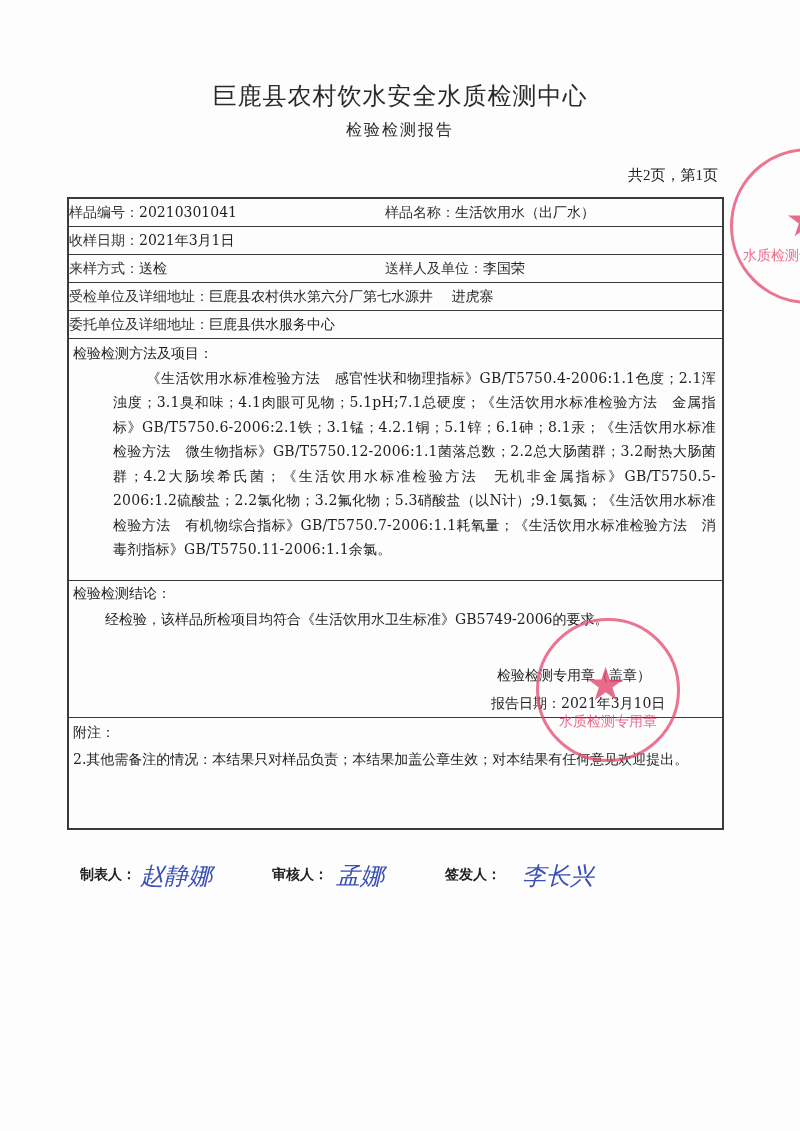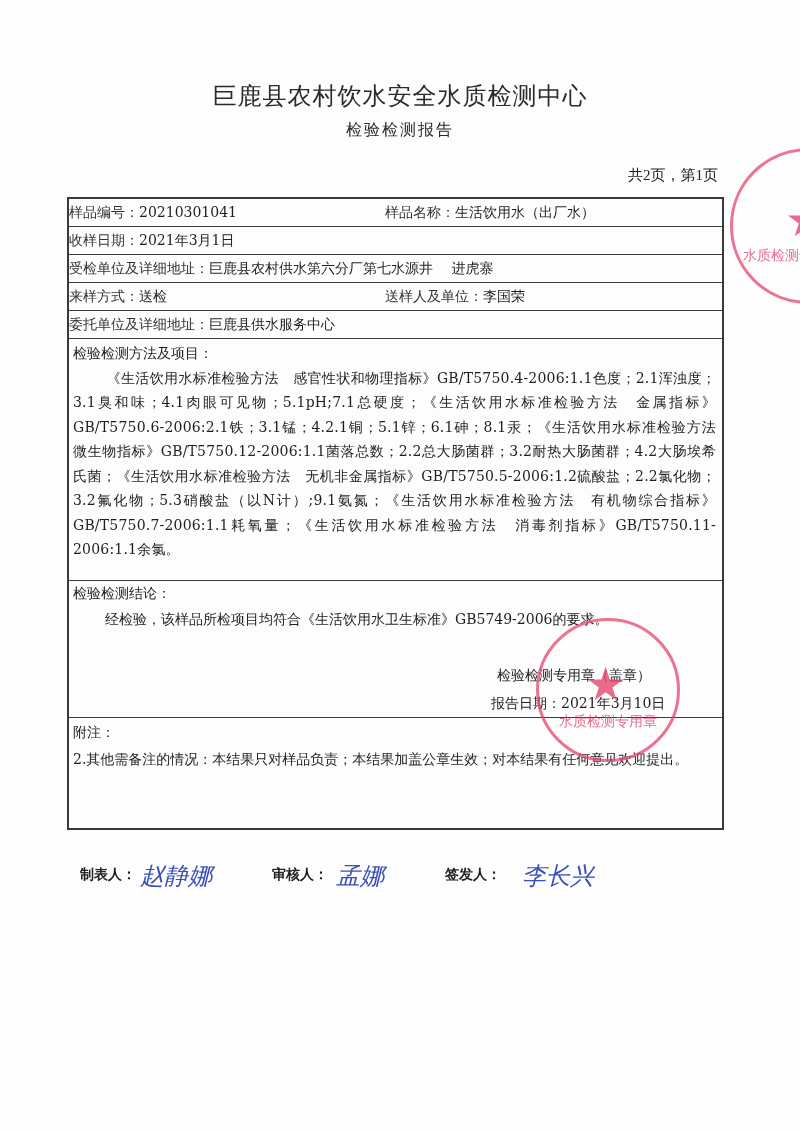--- a/index.html
+++ b/index.html
@@ -15,21 +15,21 @@
   #t2 { top:120px; font-size:16px; letter-spacing:2px; }
   #pageinfo { position:absolute; right:82px; top:166px; font-size:15px; color:#222; font-family:"Liberation Serif","DejaVu Serif",serif; }
 
   .tbl { position:absolute; left:67px; width:657px; top:197px; border:2px solid #3a3a3a; box-sizing:border-box; }
   .row { border-bottom:1.5px solid #3a3a3a; height:28px; box-sizing:border-box; position:relative; font-size:14px; line-height:27px; }
   .row .c1 { position:absolute; left:0; }
   .row .c2 { position:absolute; left:316px; }
   .lbl { color:#333; }
   .sec { border-bottom:1.5px solid #3a3a3a; box-sizing:border-box; position:relative; font-size:14px; }
   #methods { height:242px; padding:2px 6px 0 4px; line-height:24.5px; }
-  #methods .body { text-indent:2.4em; text-align:justify; letter-spacing:0.2px; }
+  #methods .body { text-indent:2.4em; text-align:justify; letter-spacing:0.2px;margin-left:40px; }
   #concl { height:137px; }
   #concl .head { position:absolute; left:4px; top:4px; }
   #concl .text { position:absolute; left:36px; top:30px; }
   #concl .seal-label { position:absolute; left:428px; top:86px; }
   #concl .rdate { position:absolute; left:422px; top:114px; }
   #notes { height:110px; border-bottom:none; line-height:27px; padding:1px 4px; }
   .sig { position:absolute; top:866px; font-size:14px; font-weight:bold; font-family:"DejaVu Sans","Liberation Sans",sans-serif; color:#222; }
   .hand { position:absolute; top:860px; font-size:24px; color:#3a4fb8; font-style:italic; font-family:"DejaVu Serif",serif; }
   .stamp { position:absolute; border:3px solid rgba(228,70,110,0.75); border-radius:50%; color:rgba(228,70,110,0.8); pointer-events:none; }
   .stamp .star { position:absolute; font-size:46px; }
@@ -44,25 +44,25 @@
 
 <div class="tbl">
   <div class="row">
     <span class="c1"><span class="lbl">样品编号：</span><span>20210301041</span></span>
     <span class="c2"><span class="lbl">样品名称：</span><span>生活饮用水（出厂水）</span></span>
   </div>
   <div class="row">
     <span class="c1"><span class="lbl">收样日期：</span><span>2021年3月1日</span></span>
   </div>
   <div class="row">
-    <span class="c1"><span class="lbl">受检单位及详细地址：</span><span>巨鹿县农村供水第六分厂第七水源井　 进虎寨</span></span>
+    <span class="c1"><span class="lbl">来样方式：</span><span>送检</span></span>
+    <span class="c2"><span class="lbl">送样人及单位：</span><span>李国荣</span></span>
   </div>
   <div class="row">
-    <span class="c1"><span class="lbl">来样方式：</span><span>送检</span></span>
-    <span class="c2"><span class="lbl">送样人及单位：</span><span>李国荣</span></span>
+    <span class="c1"><span class="lbl">受检单位及详细地址：</span><span>巨鹿县农村供水第六分厂第七水源井　 进虎寨</span></span>
   </div>
   <div class="row">
     <span class="c1"><span class="lbl">委托单位及详细地址：</span><span>巨鹿县供水服务中心</span></span>
   </div>
 
   <div class="sec" id="methods">
     <div>检验检测方法及项目：</div>
     <div class="body">《生活饮用水标准检验方法　感官性状和物理指标》GB/T5750.4-2006:1.1色度；2.1浑浊度；3.1臭和味；4.1肉眼可见物；5.1pH;7.1总硬度；《生活饮用水标准检验方法　金属指标》GB/T5750.6-2006:2.1铁；3.1锰；4.2.1铜；5.1锌；6.1砷；8.1汞；《生活饮用水标准检验方法　微生物指标》GB/T5750.12-2006:1.1菌落总数；2.2总大肠菌群；3.2耐热大肠菌群；4.2大肠埃希氏菌；《生活饮用水标准检验方法　无机非金属指标》GB/T5750.5-2006:1.2硫酸盐；2.2氯化物；3.2氟化物；5.3硝酸盐（以N计）;9.1氨氮；《生活饮用水标准检验方法　有机物综合指标》GB/T5750.7-2006:1.1耗氧量；《生活饮用水标准检验方法　消毒剂指标》GB/T5750.11-2006:1.1余氯。</div>
   </div>
 

